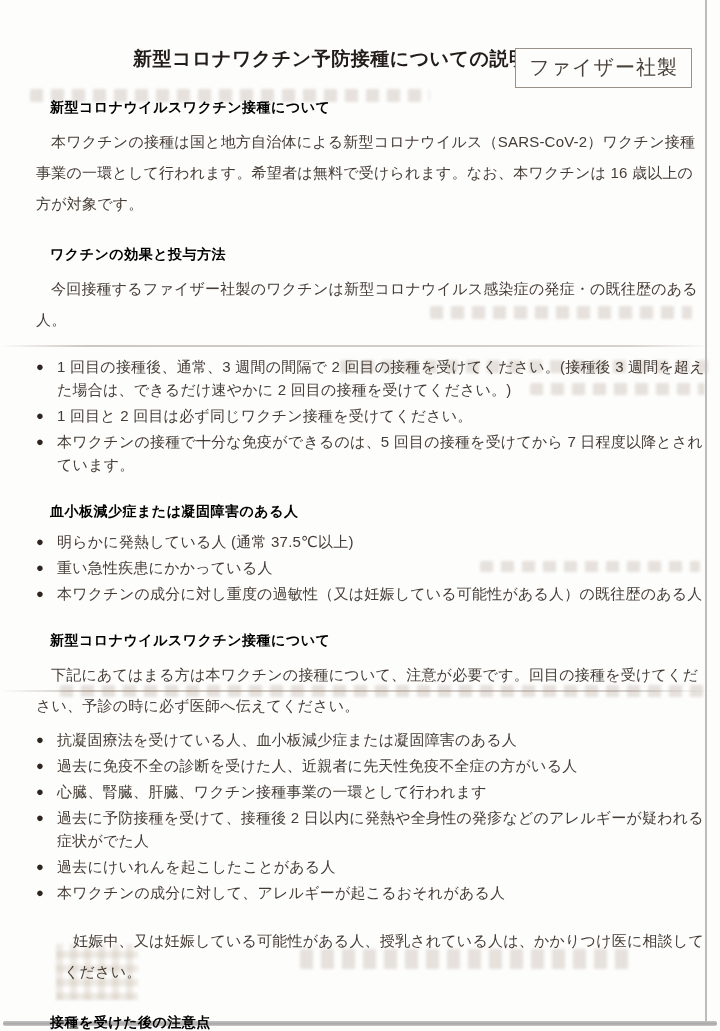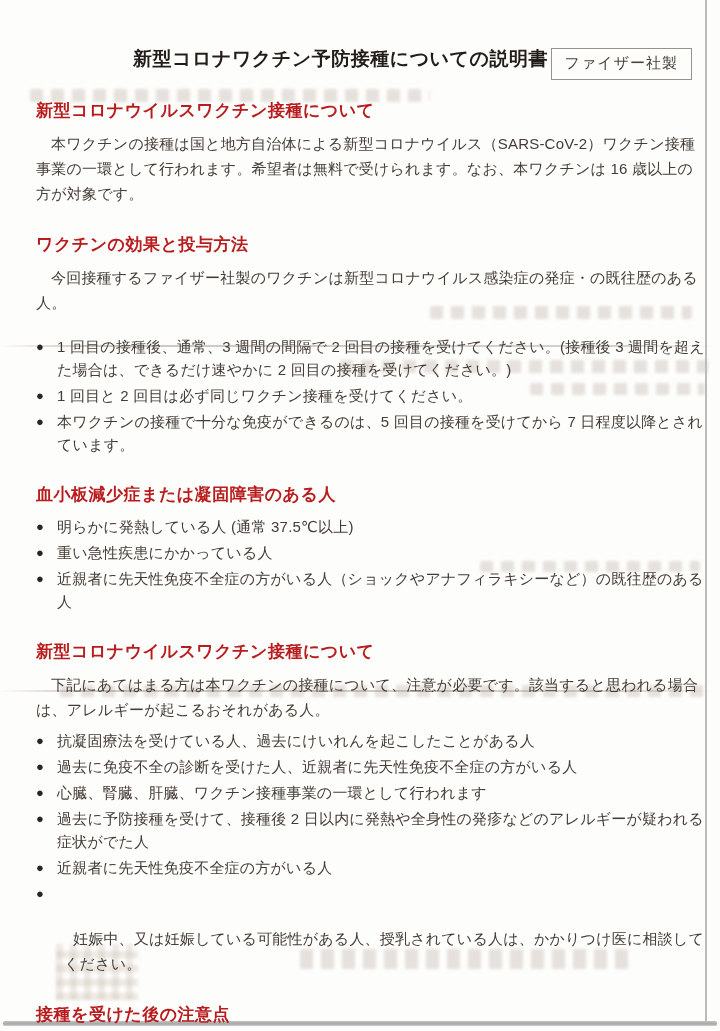--- a/index.html
+++ b/index.html
@@ -20,36 +20,36 @@
     color:#231d19;
     letter-spacing:.5px;
     margin:0 120px 0 60px;
   }
   .maker-badge{
     position:absolute;
     top:48px;right:28px;
     border:1px solid #9a9288;
     background:#fdfdfc;
     padding:5px 13px 6px;
-    font-size:15px;
+    font-size:20px;
     color:#4a423a;
     letter-spacing:1px;
   }
   .doc-body{position:relative;z-index:2;}
   .section{margin-top:0;}
   .section h2{
-    font-size:17px;
+    font-size:14px;
     font-weight:bold;
-    color:#b91c1c;
-    margin:27px 0 9px;
+    color:#000000;
+    margin:27px 14px 9px;
     letter-spacing:.5px;
   }
   .section p{
     font-size:15px;
-    line-height:25px;
+    line-height:31px;
     margin:0 0 2px;
     text-indent:1em;
     letter-spacing:.2px;
   }
   .section ul{
     list-style:none;
     margin:7px 0 0;
     padding:0;
   }
   .section li{
@@ -142,50 +142,51 @@
           <li>
             <span class="marker">●</span>
             <span class="btxt">明らかに発熱している人 (通常 37.5℃以上)</span>
           </li>
           <li>
             <span class="marker">●</span>
             <span class="btxt">重い急性疾患にかかっている人</span>
           </li>
           <li>
             <span class="marker">●</span>
-            <span class="btxt">近親者に先天性免疫不全症の方がいる人（ショックやアナフィラキシーなど）の既往歴のある人</span>
+            <span class="btxt">本ワクチンの成分に対し重度の過敏性（又は妊娠している可能性がある人）の既往歴のある人</span>
           </li>
         </ul>
       </section>
       <section class="section sec-3">
         <h2>新型コロナウイルスワクチン接種について</h2>
-        <p>下記にあてはまる方は本ワクチンの接種について、注意が必要です。該当すると思われる場合は、アレルギーが起こるおそれがある人。</p>
+        <p>下記にあてはまる方は本ワクチンの接種について、注意が必要です。回目の接種を受けてください、予診の時に必ず医師へ伝えてください。</p>
         <ul>
           <li>
             <span class="marker">●</span>
-            <span class="btxt">抗凝固療法を受けている人、過去にけいれんを起こしたことがある人</span>
+            <span class="btxt">抗凝固療法を受けている人、血小板減少症または凝固障害のある人</span>
           </li>
           <li>
             <span class="marker">●</span>
             <span class="btxt">過去に免疫不全の診断を受けた人、近親者に先天性免疫不全症の方がいる人</span>
           </li>
           <li>
             <span class="marker">●</span>
             <span class="btxt">心臓、腎臓、肝臓、ワクチン接種事業の一環として行われます</span>
           </li>
           <li>
             <span class="marker">●</span>
             <span class="btxt">過去に予防接種を受けて、接種後 2 日以内に発熱や全身性の発疹などのアレルギーが疑われる症状がでた人</span>
           </li>
           <li>
             <span class="marker">●</span>
-            <span class="btxt">近親者に先天性免疫不全症の方がいる人</span>
-          </li>
-          <li>
-            <span class="marker">●</span>
+            <span class="btxt">過去にけいれんを起こしたことがある人</span>
+          </li>
+          <li>
+            <span class="marker">●</span>
+            <span class="btxt">本ワクチンの成分に対して、アレルギーが起こるおそれがある人</span>
           </li>
         </ul>
       </section>
       <section class="section sec-4">
         <p>妊娠中、又は妊娠している可能性がある人、授乳されている人は、かかりつけ医に相談してください。</p>
       </section>
       <section class="section sec-5">
         <h2>接種を受けた後の注意点</h2>
       </section>
     </div>

